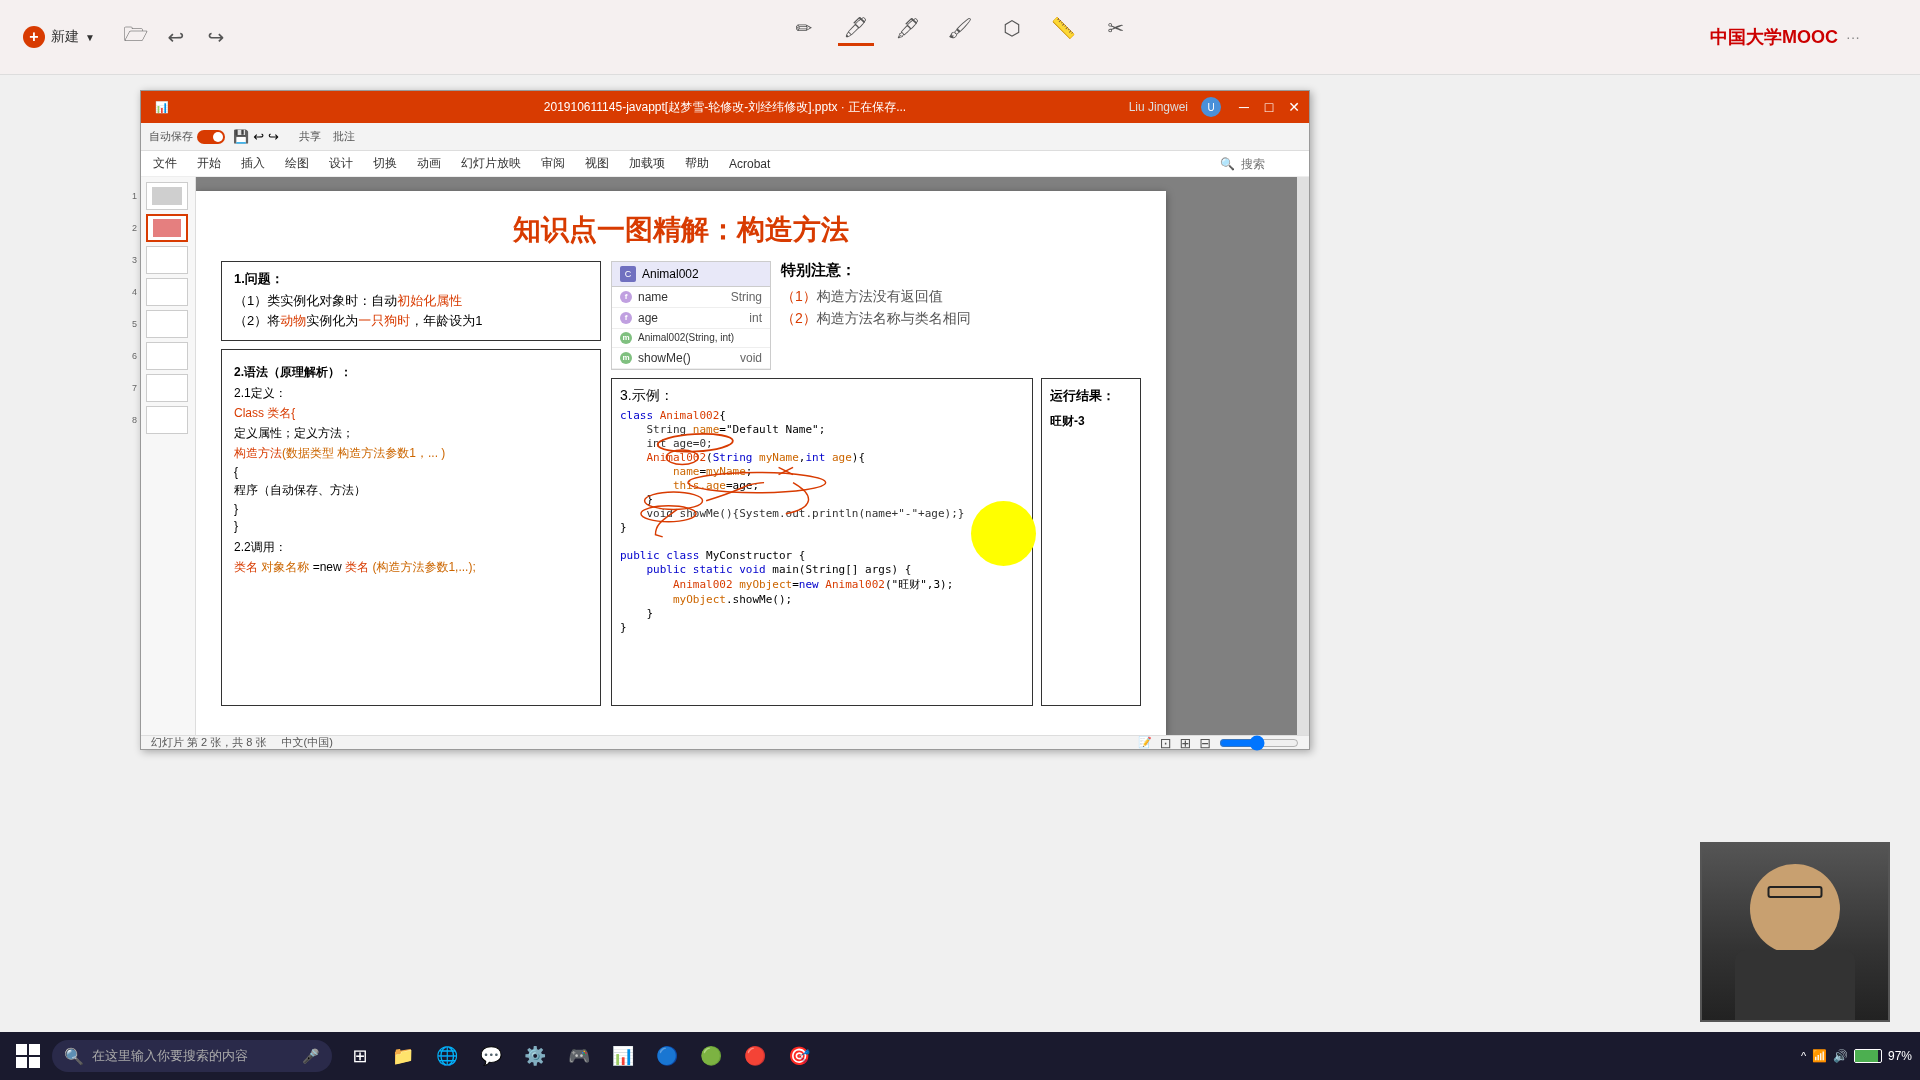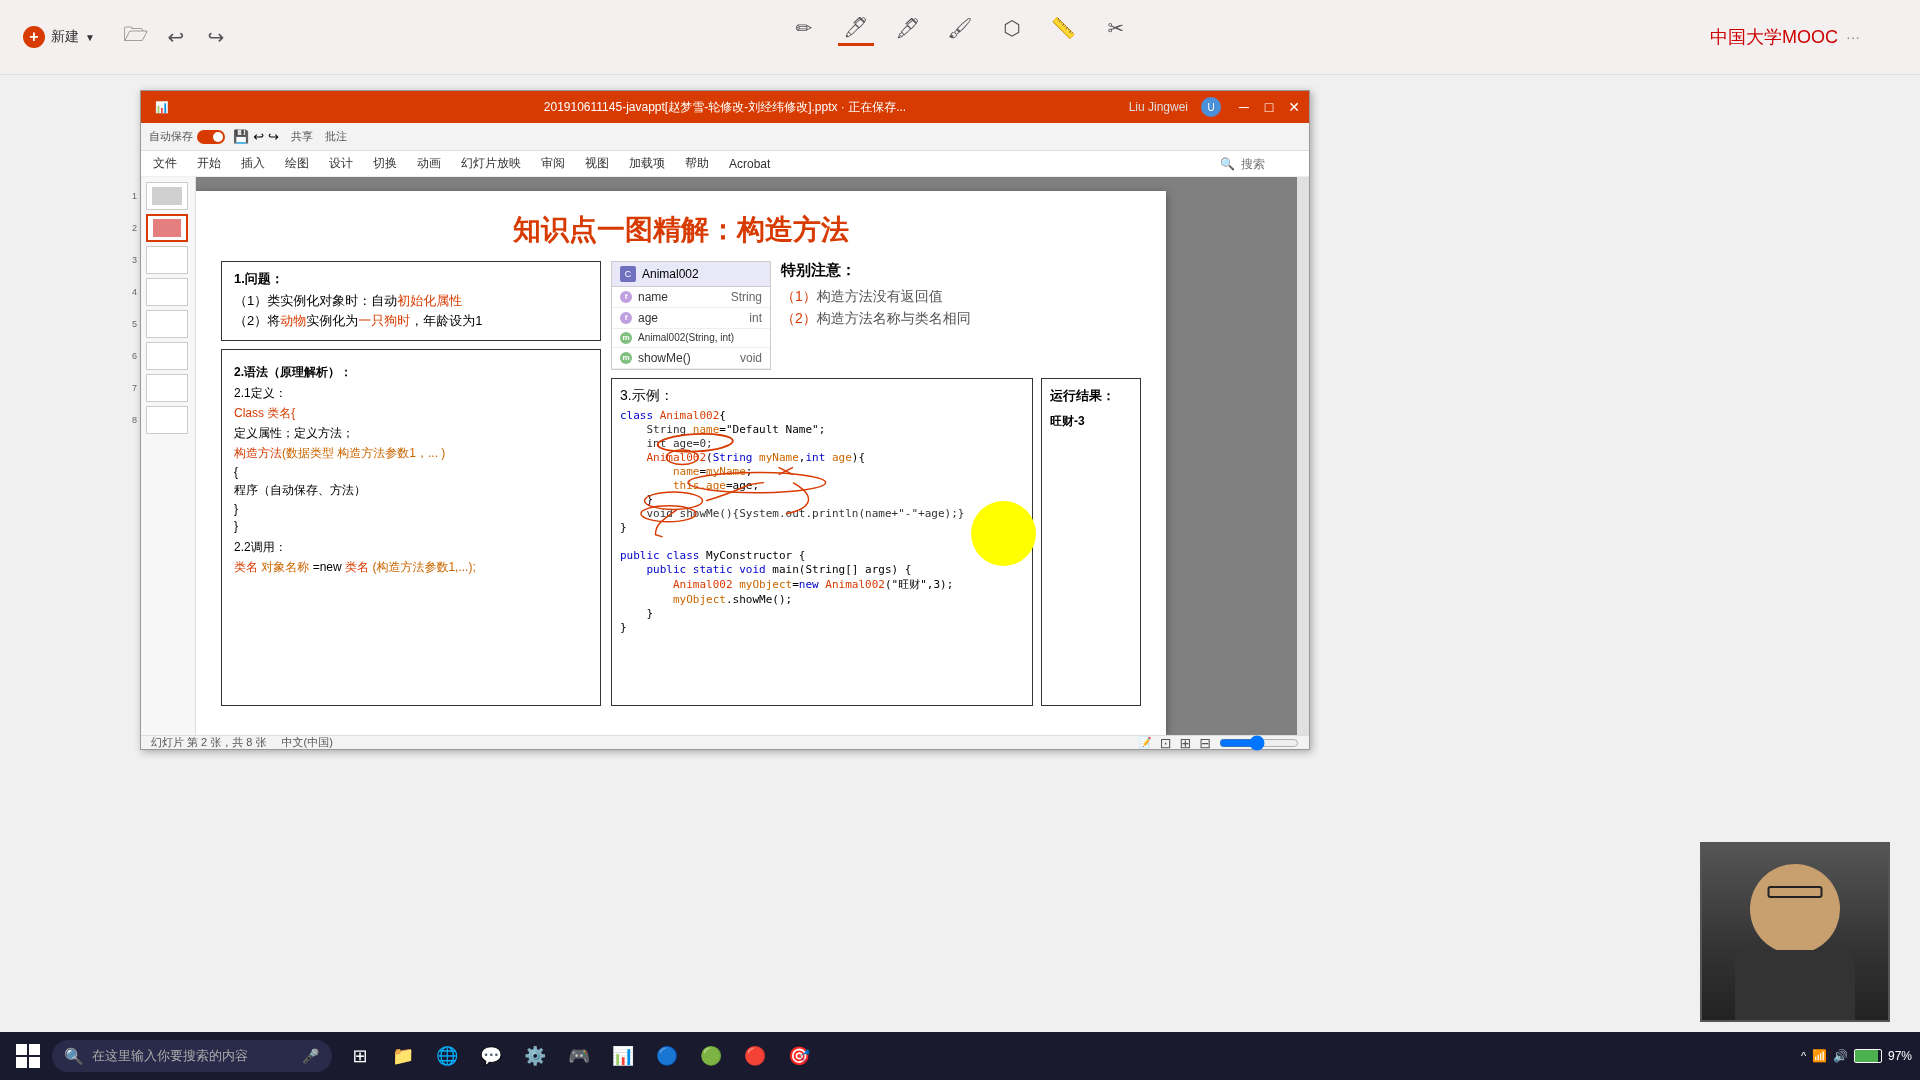--- a/index.html
+++ b/index.html
@@ -28,21 +28,21 @@
       right: 60px;
       top: 50%;
       transform: translateY(-50%);
       display: flex;
       align-items: center;
       gap: 8px;
     }
     .logo-text {
       font-size: 18px;
       color: #c00;
-      font-weight: normal;
+      font-weight: bold;
     }
 
     
     .ppt-window {
       position: absolute;
       top: 90px;
       left: 140px;
       width: 1170px;
       height: 660px;
       background: white;
@@ -634,21 +634,21 @@
   <div class="ppt-toolbar">
     <div class="ppt-auto-save">
       <span style="font-size:11px;">自动保存</span>
       <div class="ppt-toggle">
         <div class="ppt-toggle-knob"></div>
       </div>
     </div>
     <div style="margin-left:4px;font-size:13px;cursor:pointer;">💾</div>
     <div style="font-size:13px;cursor:pointer;">↩</div>
     <div style="font-size:13px;cursor:pointer;">↪</div>
-    <div style="font-size:11px;color:#555;margin-left:8px;">共享</div>
+    <div style="font-size:11px;color:#555;margin-left:16px;">共享</div>
     <div style="font-size:11px;color:#555;margin-left:8px;">批注</div>
   </div>
 
   <div class="ppt-menubar">
     <div class="ppt-menu-item">文件</div>
     <div class="ppt-menu-item">开始</div>
     <div class="ppt-menu-item">插入</div>
     <div class="ppt-menu-item">绘图</div>
     <div class="ppt-menu-item">设计</div>
     <div class="ppt-menu-item">切换</div>

